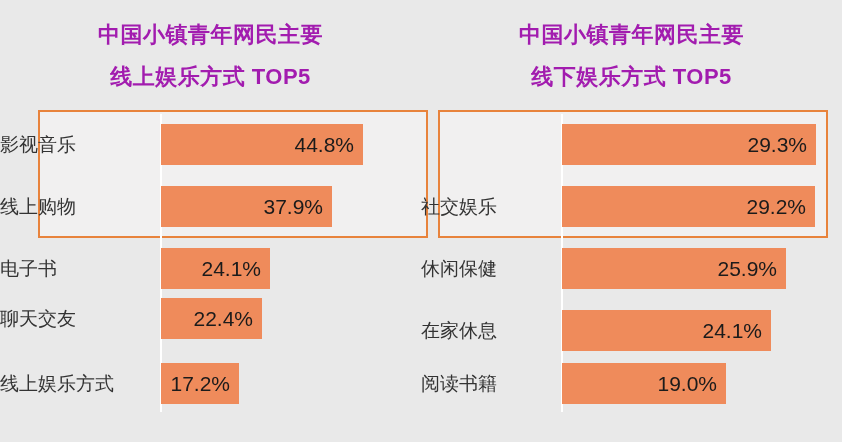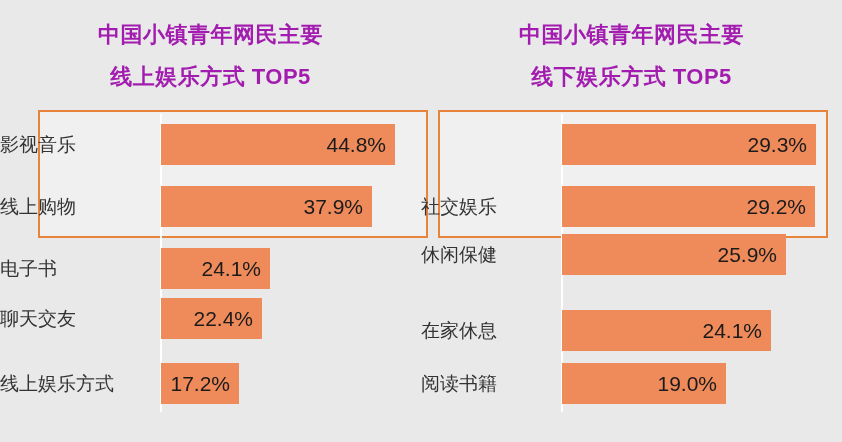--- a/index.html
+++ b/index.html
@@ -127,28 +127,28 @@
       <span class="title-line">线上娱乐方式 TOP5</span>
     </div>
 
     <div class="highlight-box"></div>
 
     <div class="chart">
       <div class="axis-line"></div>
 
       <div class="row" style="top:14px;">
         <span class="row-label">影视音乐</span>
-        <div class="bar" style="width:234px;">
+        <div class="bar" style="width:202px;">
           <span class="bar-value">44.8%</span>
         </div>
       </div>
 
       <div class="row" style="top:76px;">
         <span class="row-label">线上购物</span>
-        <div class="bar" style="width:171px;padding-left:40px;">
+        <div class="bar" style="width:171px;">
           <span class="bar-value">37.9%</span>
         </div>
       </div>
 
       <div class="row" style="top:138px;">
         <span class="row-label">电子书</span>
         <div class="bar" style="width:109px;">
           <span class="bar-value">24.1%</span>
         </div>
       </div>
@@ -187,21 +187,21 @@
         </div>
       </div>
 
       <div class="row" style="top:76px;">
         <span class="row-label">社交娱乐</span>
         <div class="bar" style="width:253px;">
           <span class="bar-value">29.2%</span>
         </div>
       </div>
 
-      <div class="row" style="top:124px;">
+      <div class="row" style="top:138px;">
         <span class="row-label">休闲保健</span>
         <div class="bar" style="width:224px;">
           <span class="bar-value">25.9%</span>
         </div>
       </div>
 
       <div class="row" style="top:200px;">
         <span class="row-label">在家休息</span>
         <div class="bar" style="width:209px;">
           <span class="bar-value">24.1%</span>

